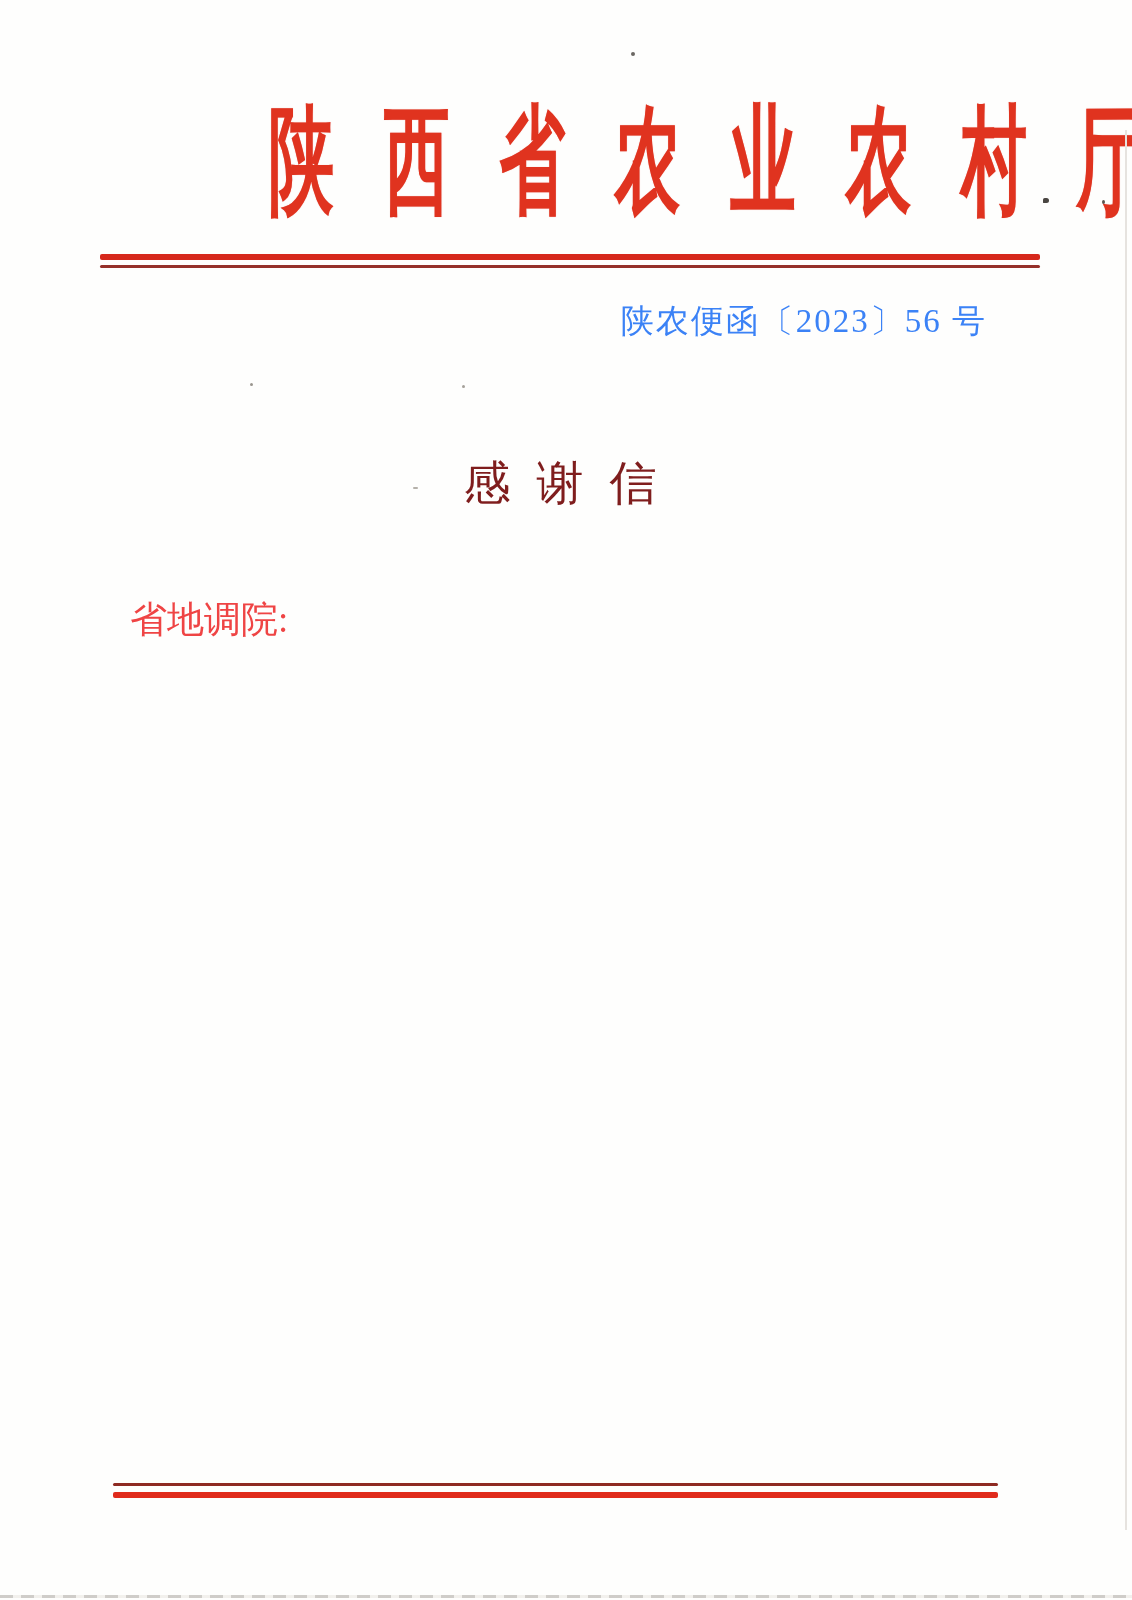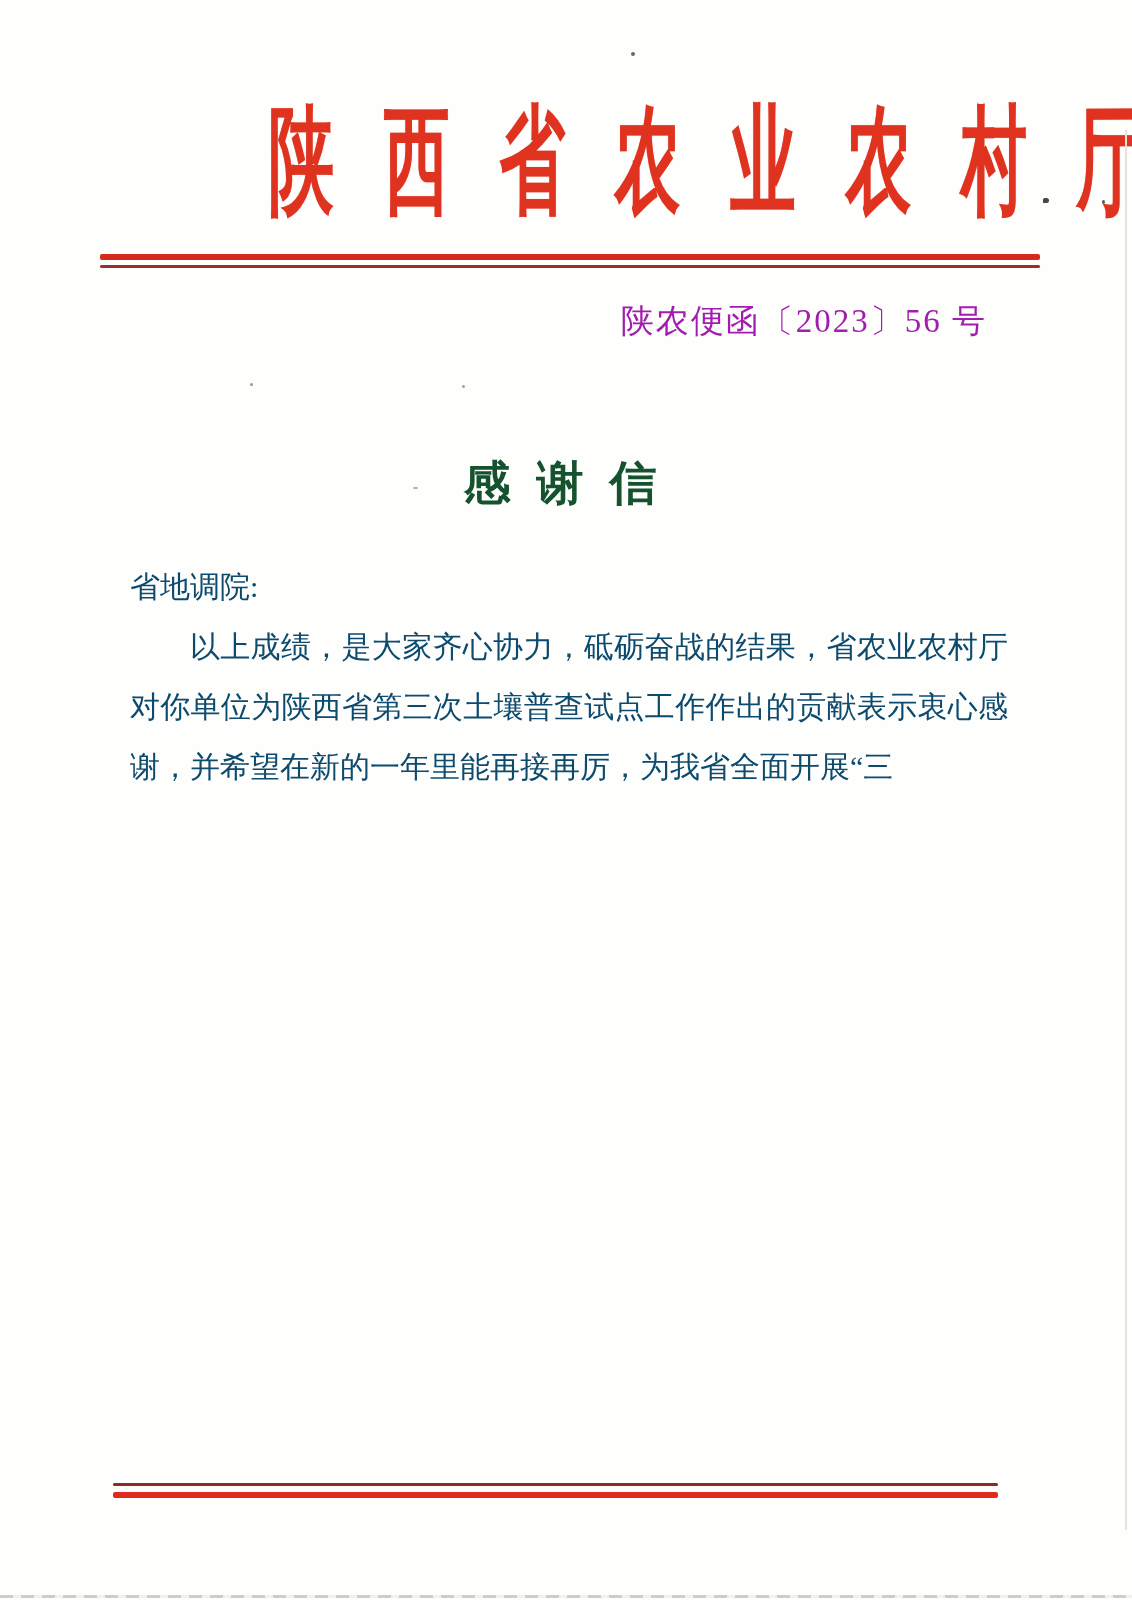--- a/index.html
+++ b/index.html
@@ -30,41 +30,41 @@
   }
   .rule-top{position:absolute;left:100px;top:254px;width:940px;}
   .rule-top .thick{height:6px;background:#d6281b;border-radius:2px;}
   .rule-top .gap{height:5px;}
   .rule-top .thin{height:3px;background:#95302a;border-radius:2px;}
   
   .doc-number{
     position:absolute;top:300px;right:145px;
     font-size:33px;line-height:42px;
     letter-spacing:2px;
-    color:#a21caf;
+    color:#3b82f6;
     white-space:nowrap;
   }
   
   .letter-title{
     position:absolute;top:450px;left:0;right:0;
     margin:0;
     text-align:center;
     font-size:47px;line-height:66px;
-    font-weight:bold;
+    font-weight:normal;
     letter-spacing:26px;
     padding-left:14px;
-    color:#14532d;
+    color:#7f1d1d;
     white-space:nowrap;
   }
   
   .body-block{
-    position:absolute;left:130px;top:557px;width:878px;
-    font-size:30px;
+    position:absolute;left:130px;top:590px;width:878px;
+    font-size:37px;
     line-height:60px;
-    color:#0c4a6e;
+    color:#ef4444;
     text-align:justify;
   }
   .salutation{white-space:nowrap;}
   .body-block p{
     margin:0;
     text-indent:2em;
     text-align:justify;
     text-justify:inter-ideograph;
   }
   
@@ -98,21 +98,20 @@
     <div class="gap"></div>
     <div class="thin"></div>
   </div>
 
   <div class="doc-number">陕农便函〔2023〕56 号</div>
 
   <h2 class="letter-title">感谢信</h2>
 
   <div class="body-block">
     <div class="salutation">省地调院:</div>
-    <p>以上成绩，是大家齐心协力，砥砺奋战的结果，省农业农村厅对你单位为陕西省第三次土壤普查试点工作作出的贡献表示衷心感谢，并希望在新的一年里能再接再厉，为我省全面开展“三</p>
   </div>
 
   <div class="rule-bottom">
     <div class="thin"></div>
     <div class="gap"></div>
     <div class="thick"></div>
   </div>
 
   <span class="speck s1"></span>
   <span class="speck s2"></span>

